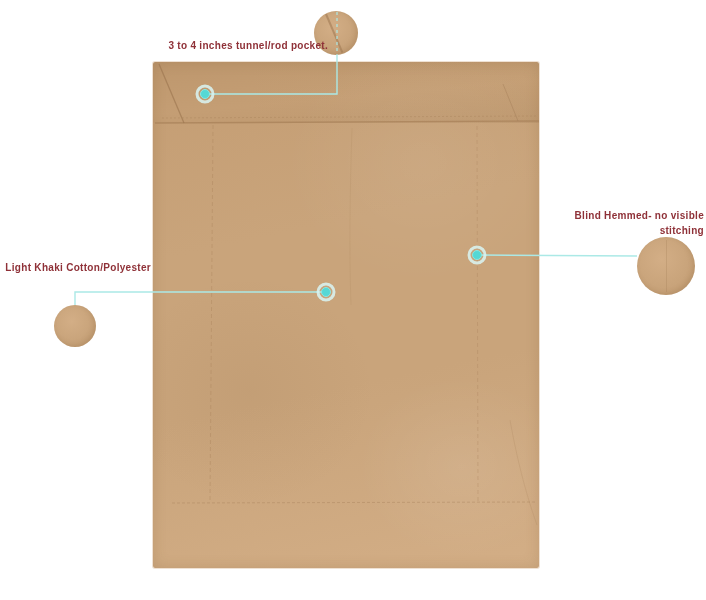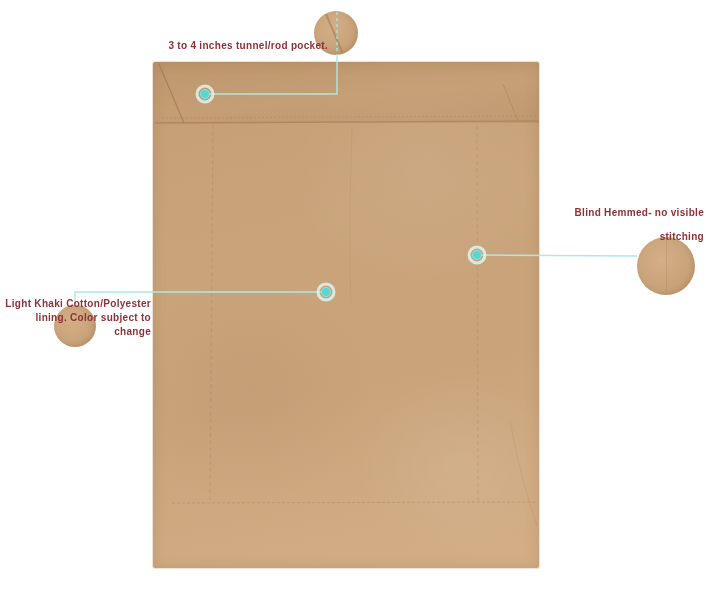--- a/index.html
+++ b/index.html
@@ -53,22 +53,22 @@
   .dot-ring{fill:none;stroke:var(--callout-dot-ring,#d9f6f4);stroke-width:3;opacity:.85;}
   .dot-core{fill:var(--callout-dot,#55d8d5);stroke:#8ae6e2;stroke-width:1;}
   
   .label{
     position:absolute;color:var(--label-text,#8f3138);
     font-size:10px;font-weight:bold;letter-spacing:.3px;line-height:14px;
     text-align:right;
   }
   .label span{display:block;}
   .label-rod{left:120px;top:39px;width:208px;}
-  .label-hem{left:538px;top:201px;width:166px;line-height:24px;}
-  .label-lining{left:0px;top:261px;width:151px;margin-top:36px;}
+  .label-hem{left:538px;top:208px;width:166px;line-height:15px;}
+  .label-lining{left:0px;top:261px;width:151px;}
 </style>
 </head>
 <body>
 
 <div class="canvas">
 
   <div class="fabric">
     <div class="flap"></div>
   </div>
 
@@ -112,16 +112,15 @@
   </svg>
 
   <div class="label label-rod">
     <span>3 to 4 inches tunnel/rod pocket.</span>
   </div>
   <div class="label label-hem">
     <span>Blind Hemmed- no visible stitching</span>
   </div>
   <div class="label label-lining">
     <span>Light Khaki Cotton/Polyester</span>
-    <span>lining. Color subject to change</span>
   </div>
 
 </div>
 
 </body></html>

